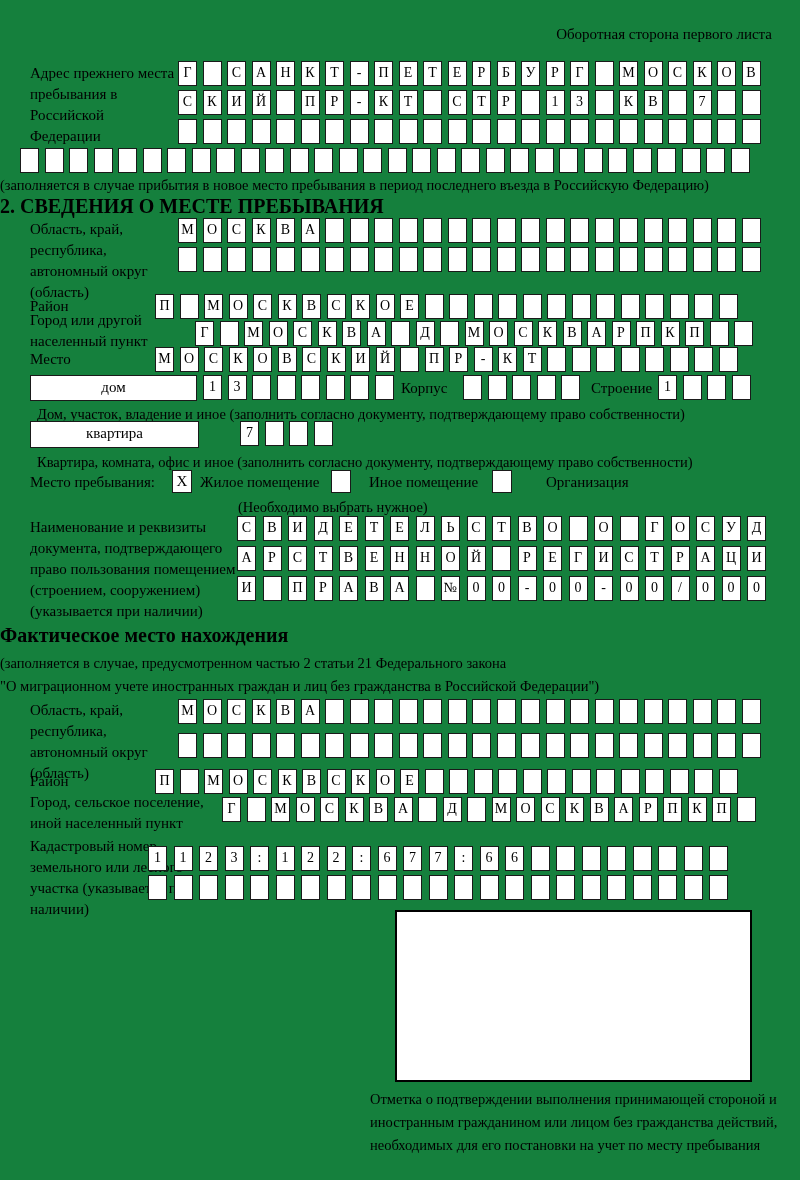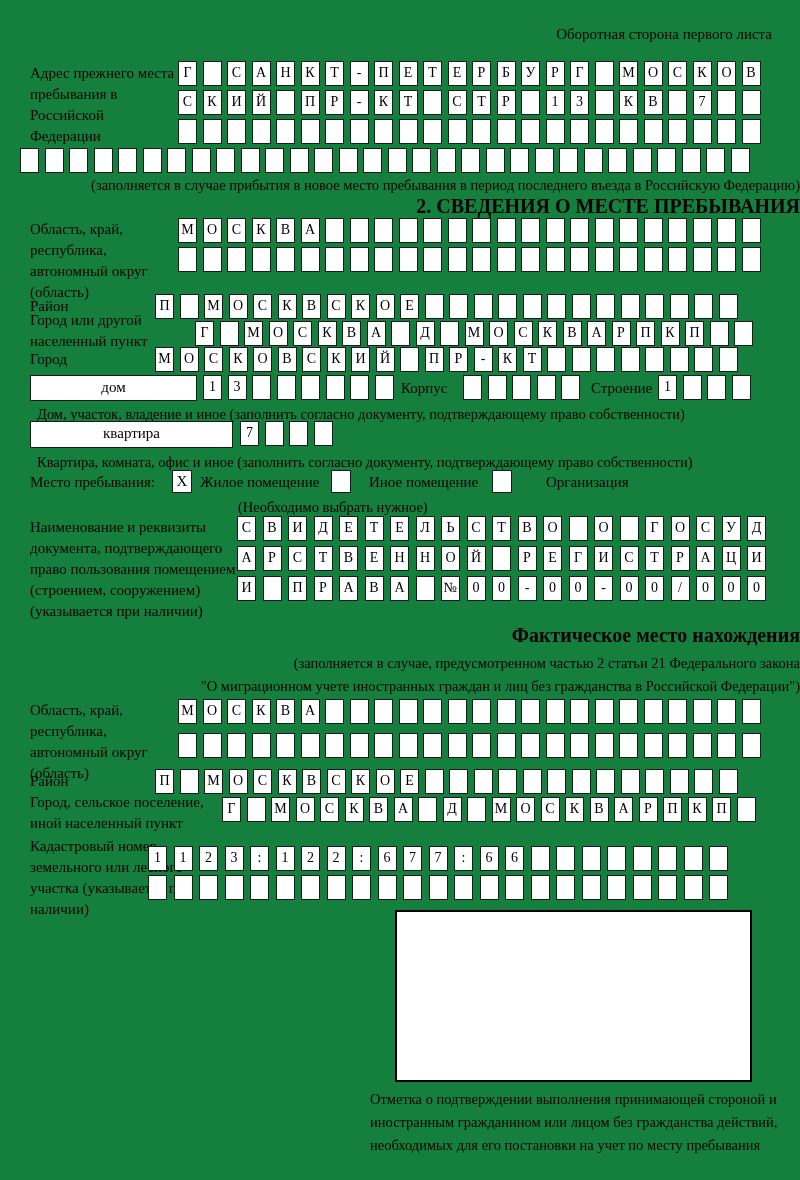--- a/index.html
+++ b/index.html
@@ -2,21 +2,21 @@
 <html><head>
 <meta charset="utf-8">
 <style>
   html,body{margin:0;padding:0;background:#fff;}
   .page{
     position:relative;width:800px;height:1180px;background:#15803d;color:#000;
     font-family:"Liberation Serif","DejaVu Serif",serif;overflow:hidden;
   }
   .lbl{position:absolute;font-size:15px;line-height:21px;}
   .small{font-size:14.5px;}
-  .center{left:0;width:800px;text-align:right;}
+  .center{left:0;width:800px;text-align:left;}
   .bold{font-weight:bold;}
   .boxrow{position:absolute;display:flex;gap:5.5px;}
   .boxrow.wide{gap:6.5px;}
   .cell{
     flex:0 0 auto;width:19px;height:25px;box-sizing:border-box;
     border:1.7px solid #1a1a1a;background:#fff;text-align:center;
     font-size:14px;line-height:22px;font-family:inherit;
   }
   .widebox{
     position:absolute;height:26px;box-sizing:border-box;border:1.6px solid #1a1a1a;
@@ -252,21 +252,21 @@
       <span class="cell">В</span>
       <span class="cell">А</span>
       <span class="cell">Р</span>
       <span class="cell">П</span>
       <span class="cell">К</span>
       <span class="cell">П</span>
       <span class="cell"></span>
       <span class="cell"></span>
     </div>
 
-  <div class="lbl" style="left:30px;top:349px;">Город</div>
+  <div class="lbl" style="left:30px;top:349px;">Место</div>
   <div class="boxrow" style="left:155px;top:347px;">
       <span class="cell">М</span>
       <span class="cell">О</span>
       <span class="cell">С</span>
       <span class="cell">К</span>
       <span class="cell">О</span>
       <span class="cell">В</span>
       <span class="cell">С</span>
       <span class="cell">К</span>
       <span class="cell">И</span>
@@ -308,21 +308,21 @@
     </div>
   <div class="lbl" style="left:591px;top:378px;">Строение</div>
   <div class="boxrow" style="left:658px;top:375px;">
       <span class="cell">1</span>
       <span class="cell"></span>
       <span class="cell"></span>
       <span class="cell"></span>
     </div>
   <div class="lbl small" style="left:37px;top:404px;">Дом, участок, владение и иное (заполнить согласно документу, подтверждающему право собственности)</div>
 
-  <div class="widebox" style="left:30px;top:421px;width:203px;height:27px;">квартира</div>
+  <div class="widebox" style="left:30px;top:421px;width:169px;height:27px;">квартира</div>
   <div class="boxrow" style="left:240px;top:421px;">
       <span class="cell">7</span>
       <span class="cell"></span>
       <span class="cell"></span>
       <span class="cell"></span>
     </div>
   <div class="lbl small" style="left:37px;top:452px;">Квартира, комната, офис и иное (заполнить согласно документу, подтверждающему право собственности)</div>
 
   <div class="lbl" style="left:30px;top:472px;">Место пребывания:</div>
   <div class="chk" style="left:172px;top:470px;">X</div>

